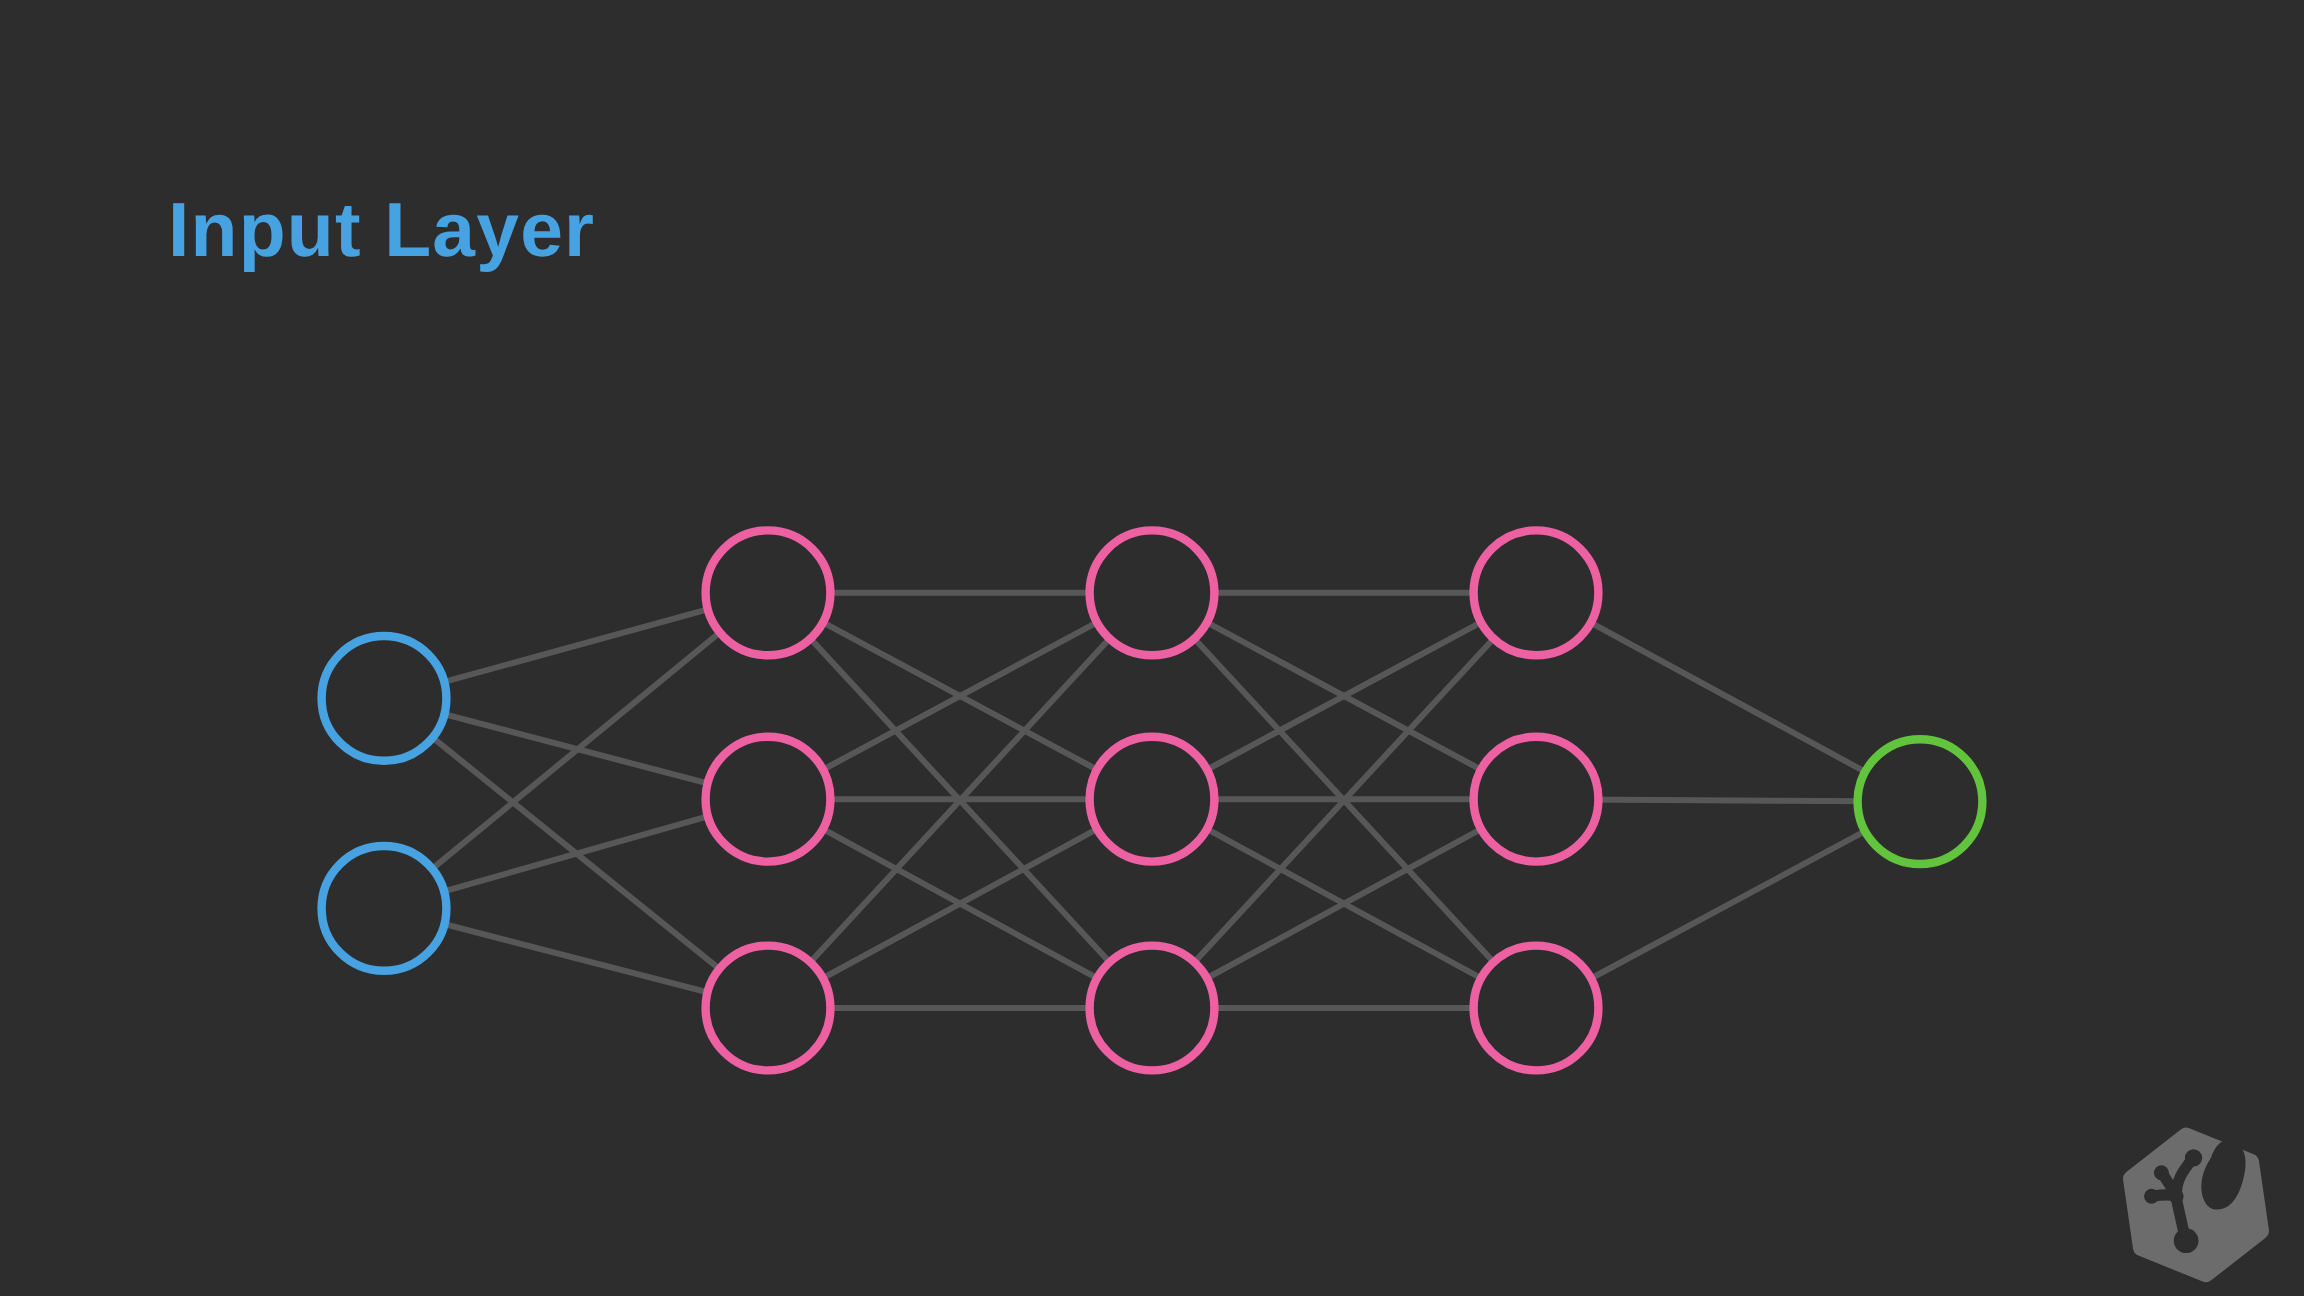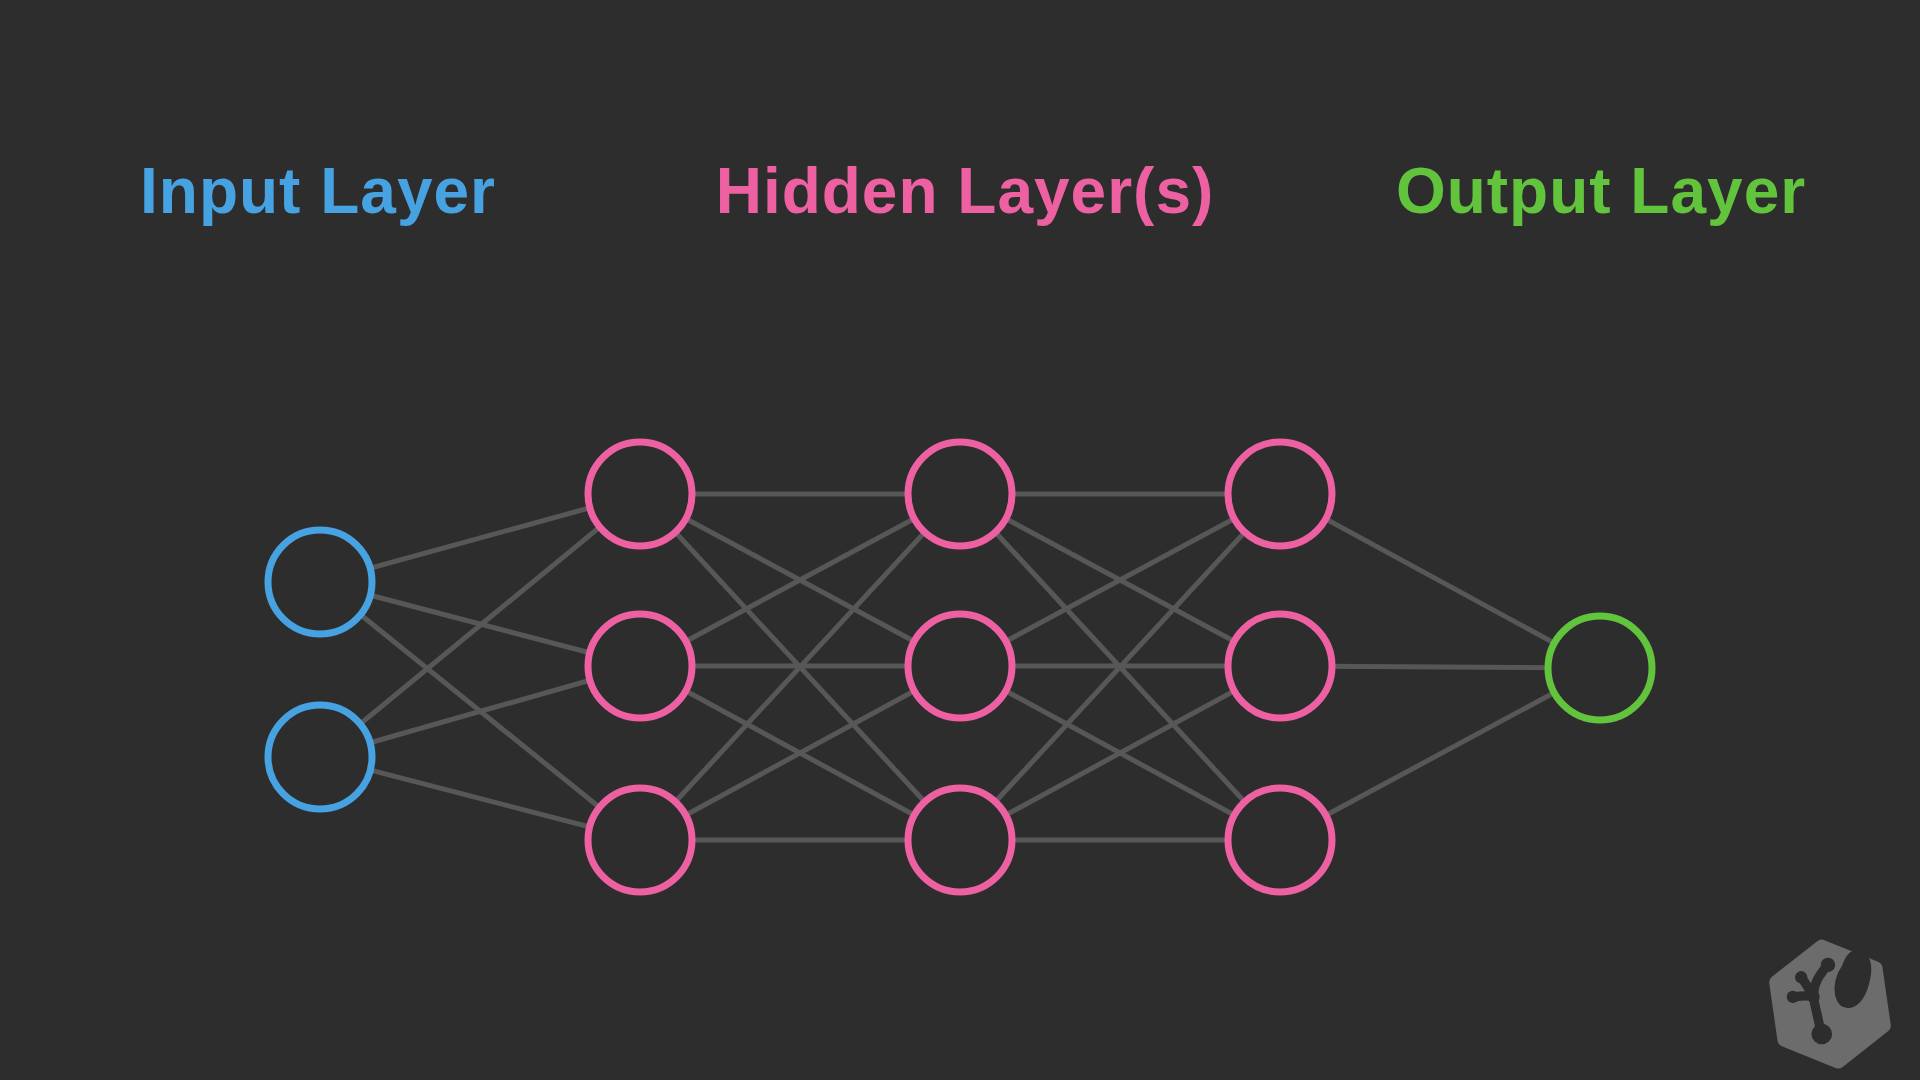--- a/index.html
+++ b/index.html
@@ -35,23 +35,21 @@
     position: absolute;
   }
 </style>
 </head>
 <body style="background: rgb(46, 45, 45);">
 
 <div class="stage" style="background: rgb(46, 45, 45); margin-top: 18px;">
 
   <div class="layer-label" id="label-input" style="left: 318px; top: 141px; color: rgb(70, 162, 224);">Input Layer</div>
 
-  <div class="layer-label" id="label-hidden" style="left: 965px; top: 141px; color: rgb(237, 96, 161);">Hidden Layer(s)</div>
 
-  <div class="layer-label" id="label-output" style="left: 1601px; top: 141px; color: rgb(98, 195, 61);">Output Layer</div>
 
   <svg id="network-svg" width="1920" height="1080" viewBox="0 0 1920 1080">
     <g id="edges-group">
         <line x1="320" y1="564" x2="640" y2="476" stroke="#585757" stroke-width="5"></line>
         <line x1="320" y1="564" x2="640" y2="648" stroke="#585757" stroke-width="5"></line>
         <line x1="320" y1="564" x2="640" y2="822" stroke="#585757" stroke-width="5"></line>
         <line x1="320" y1="739" x2="640" y2="476" stroke="#585757" stroke-width="5"></line>
         <line x1="320" y1="739" x2="640" y2="648" stroke="#585757" stroke-width="5"></line>
         <line x1="320" y1="739" x2="640" y2="822" stroke="#585757" stroke-width="5"></line>
         <line x1="640" y1="476" x2="960" y2="476" stroke="#585757" stroke-width="5"></line>

